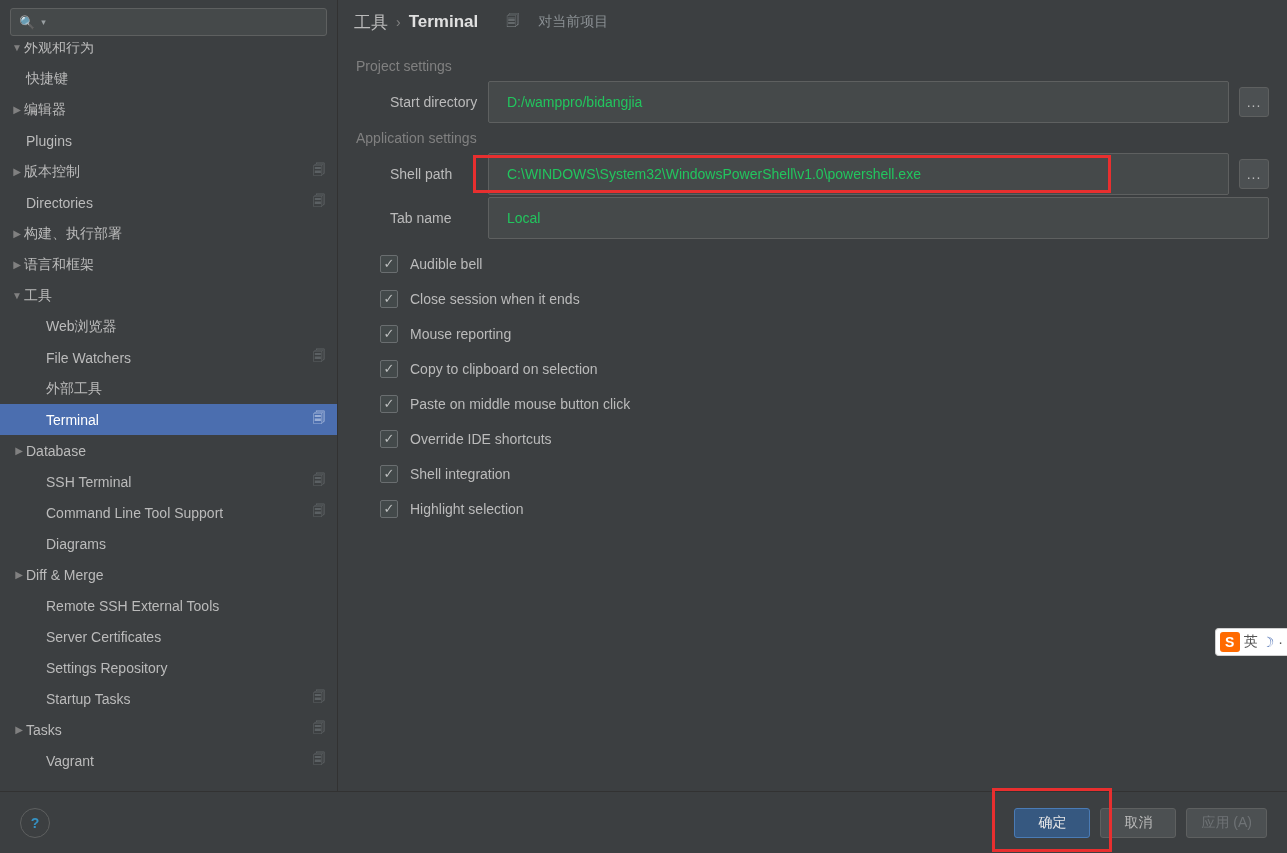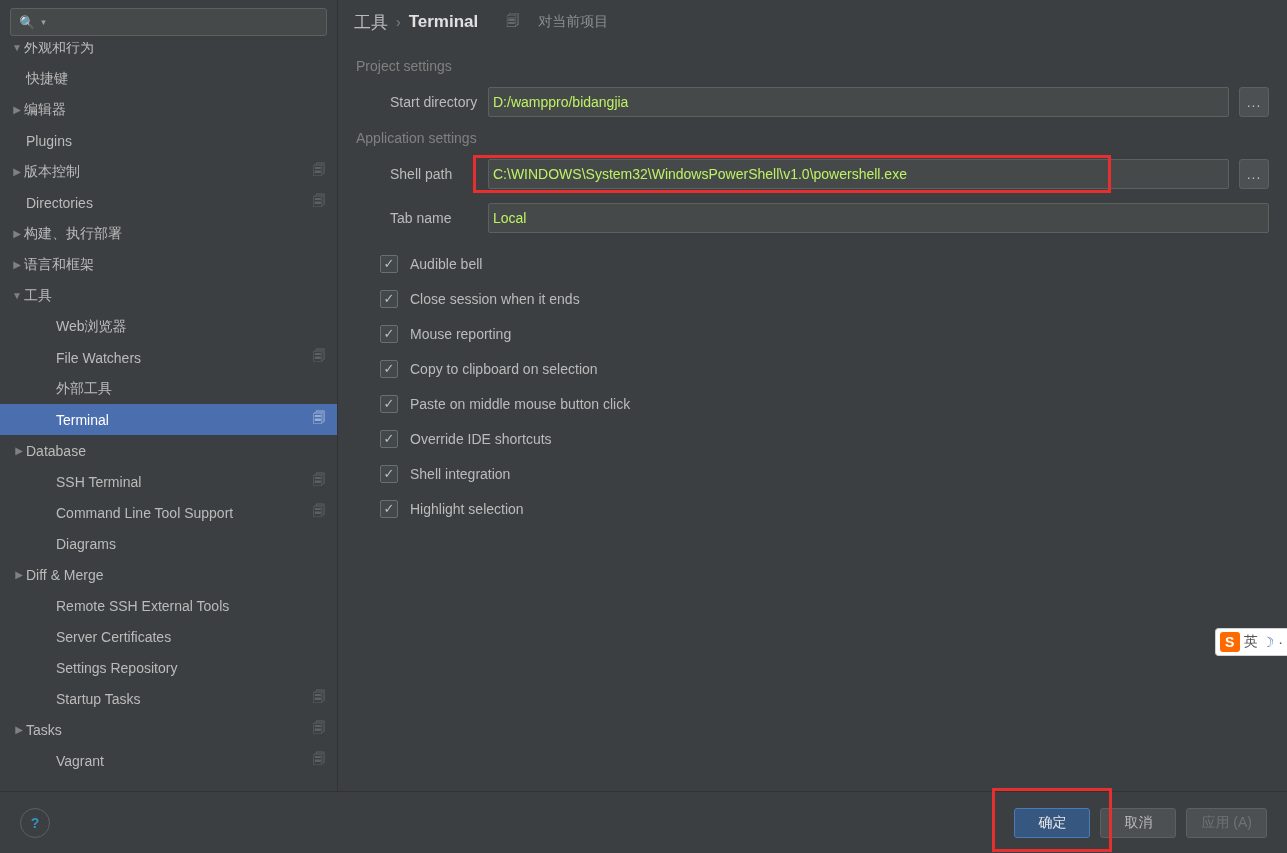--- a/index.html
+++ b/index.html
@@ -54,21 +54,21 @@
   text-align: center;
   font-size: 10px;
   color: #808080;
 }
 .tree-item.selected .arrow { color: #cfd9eb; }
 .tree-item .label { flex: 1; }
 .tree-item .trail-icon { font-size: 12px; color: #7a7f82; }
 .tree-item.selected .trail-icon { color: #d6e0f2; }
 .lvl0 { padding-left: 10px; }
 .lvl1 { padding-left: 12px; }
-.lvl2 { padding-left: 42px; }
+.lvl2 { padding-left: 32px; }
 
 
 .content {
   flex: 1;
   display: flex;
   flex-direction: column;
   min-width: 0;
 }
 
 
@@ -103,28 +103,28 @@
   height: 32px;
 }
 .form-row label {
   width: 98px;
   color: #bbbbbb;
   font-size: 14px;
   margin-left: 12px;
 }
 .form-row .input {
   flex: 1;
-  height: 30px;
+  height: 42px;
   background: #45494a;
   border: 1px solid #5e6060;
   border-radius: 2px;
-  padding: 0 4px;
-  display: flex;
-  align-items: center;
-  color: #bef264;
+  padding: 0 18px;
+  display: flex;
+  align-items: center;
+  color: #22c55e;
   font-size: 14px;
 }
 .form-row .more-btn {
   width: 30px;
   height: 30px;
   margin-left: 10px;
   background: #4c5052;
   border: 1px solid #5e6060;
   border-radius: 3px;
   display: flex;

